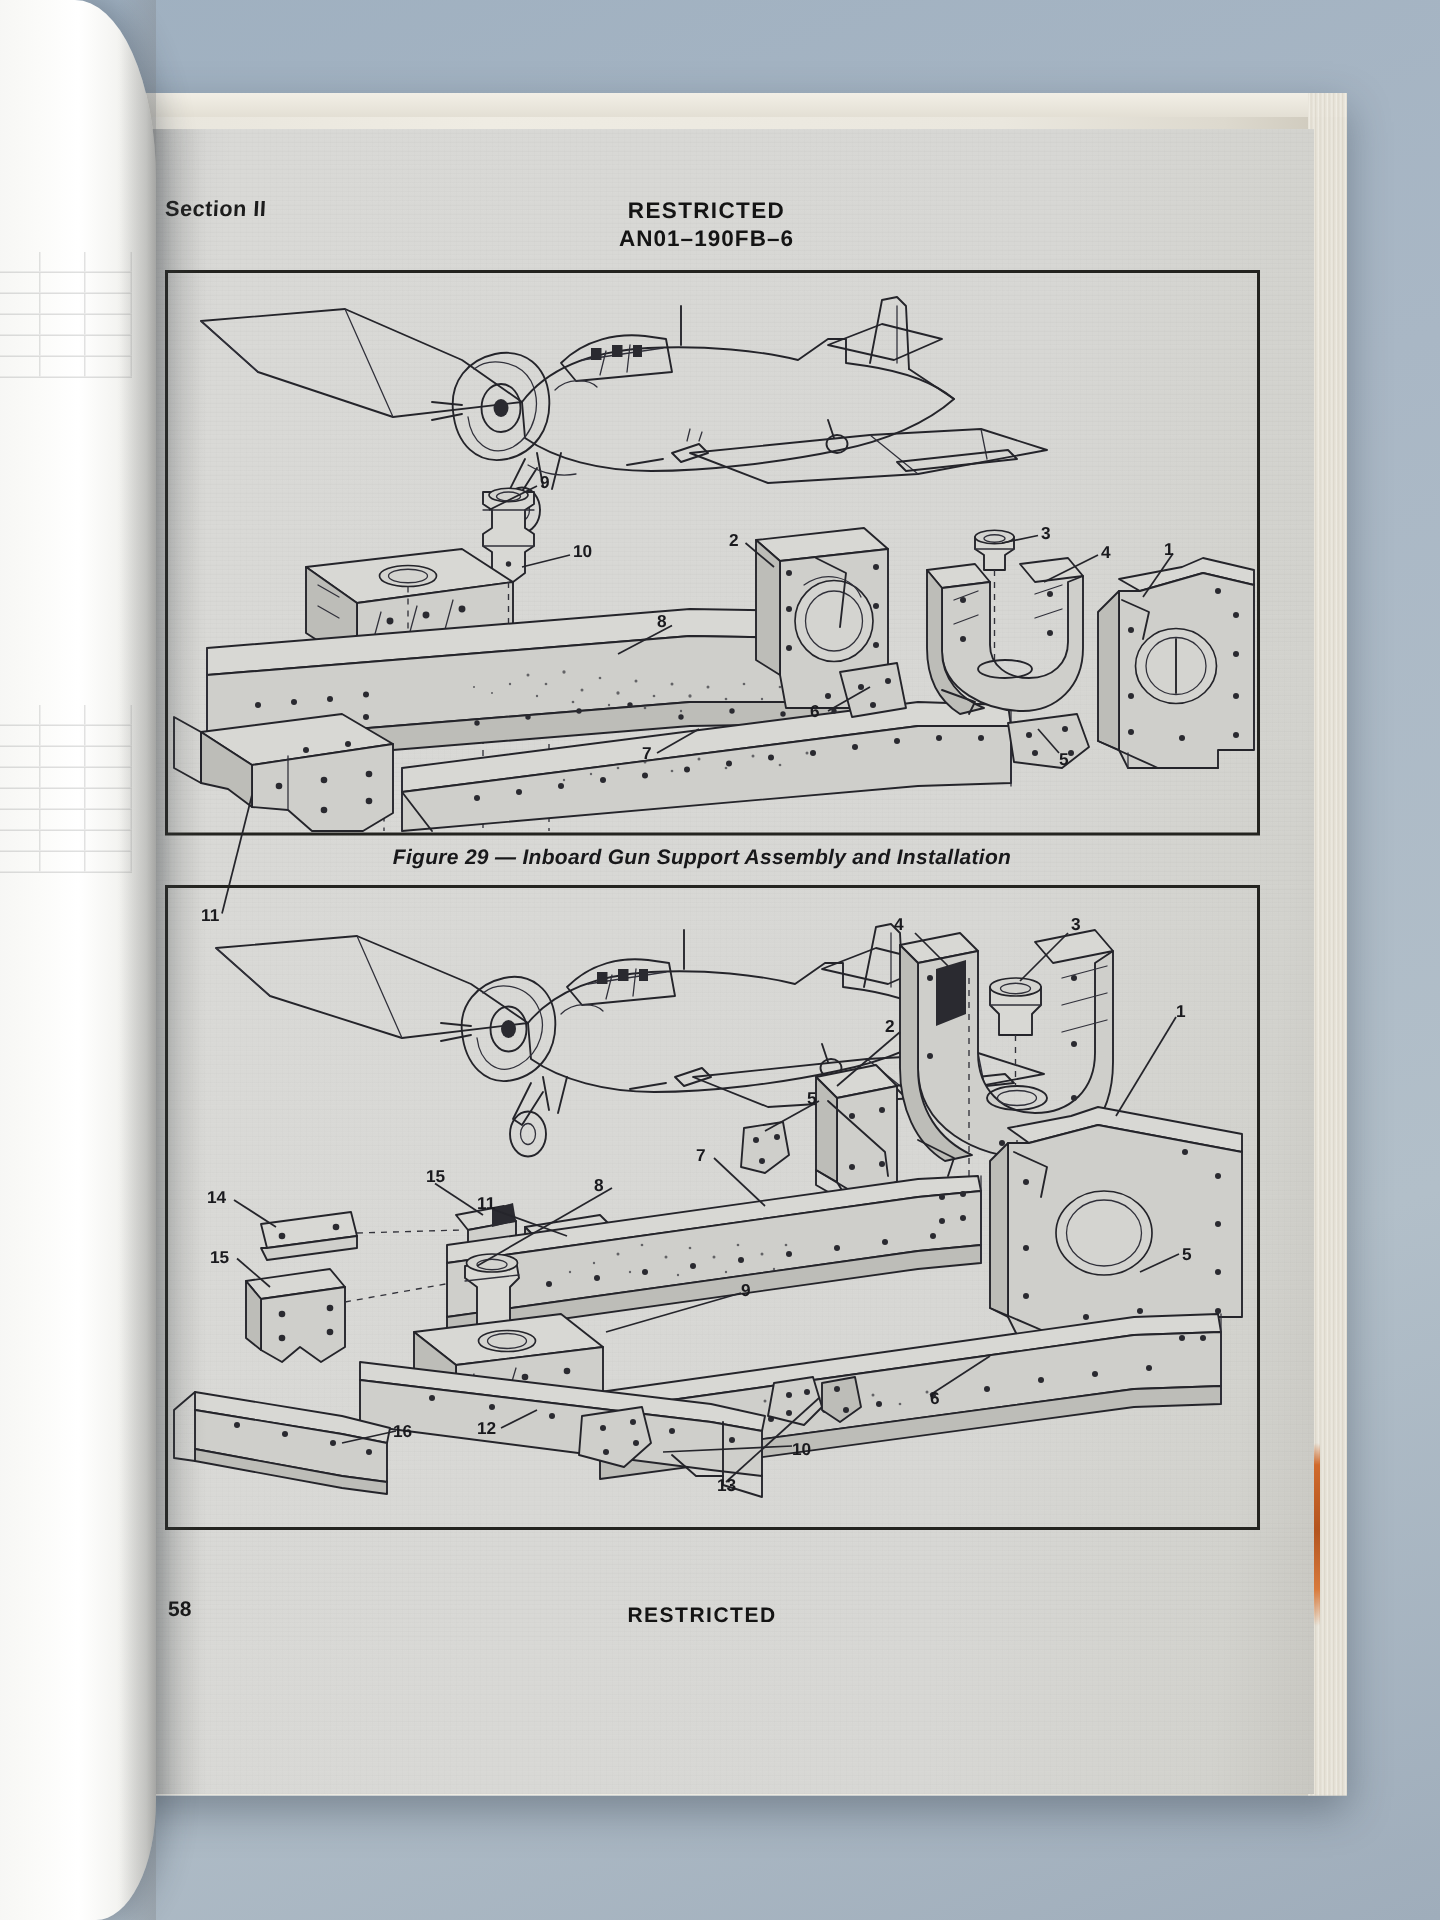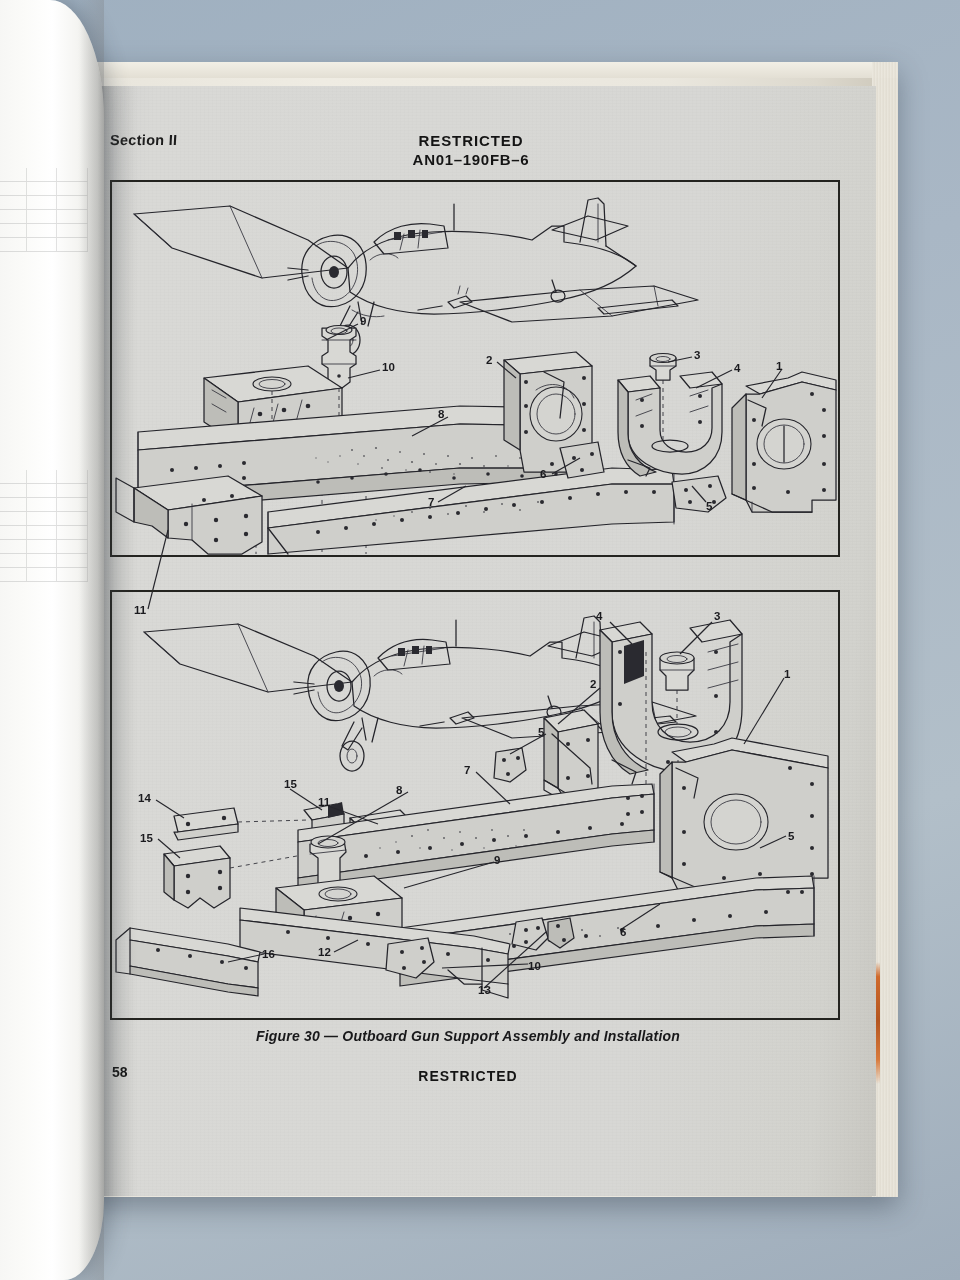--- a/index.html
+++ b/index.html
@@ -471,20 +471,21 @@
         <text class="callout" x="582" y="177">3</text>
         <text class="callout" x="622" y="190">4</text>
         <text class="callout" x="664" y="188">1</text>
         <text class="callout" x="594" y="328">5</text>
         <text class="callout" x="316" y="324">7</text>
         <text class="callout" x="22" y="432">11</text>
       </g>
     </svg>
   </div>
 
+  <div class="figure-caption" id="figure-29-caption">Figure 29 — Inboard Gun Support Assembly and Installation</div>
 
   <div class="figure-frame" id="figure-30-frame">
     <svg class="drawing" viewBox="0 0 726 426" preserveAspectRatio="none">
 
       <g>
         <path class="ink" d="M32 40 L126 32 L202 64 L240 90 L156 100 L68 72 Z"></path>
         <path class="ink-thin" d="M126 32 L156 100 M32 40 L68 72"></path>
         <path class="ink" d="M240 90 C258 68 288 58 322 56 C358 54 394 58 418 64
                              L438 50 L450 50 L450 66 L464 68
                              C488 72 508 80 520 90
@@ -844,21 +845,20 @@
         <text class="callout" x="206" y="364">12</text>
         <text class="callout" x="366" y="402">13</text>
         <text class="callout" x="26" y="210">14</text>
         <text class="callout" x="172" y="196">15</text>
         <text class="callout" x="28" y="250">15</text>
         <text class="callout" x="150" y="366">16</text>
       </g>
     </svg>
   </div>
 
-  <div class="figure-caption" id="figure-30-caption">Figure 30 — Outboard Gun Support Assembly and Installation</div>
 
   <div id="page-number">58</div>
   <div id="footer-classification">RESTRICTED</div>
 
   <div id="gutter-shadow"></div>
 </div>
 
 <div id="curled-page">
   <div class="ghost-table" style="top:168px;">
     <div class="ghost-row">

